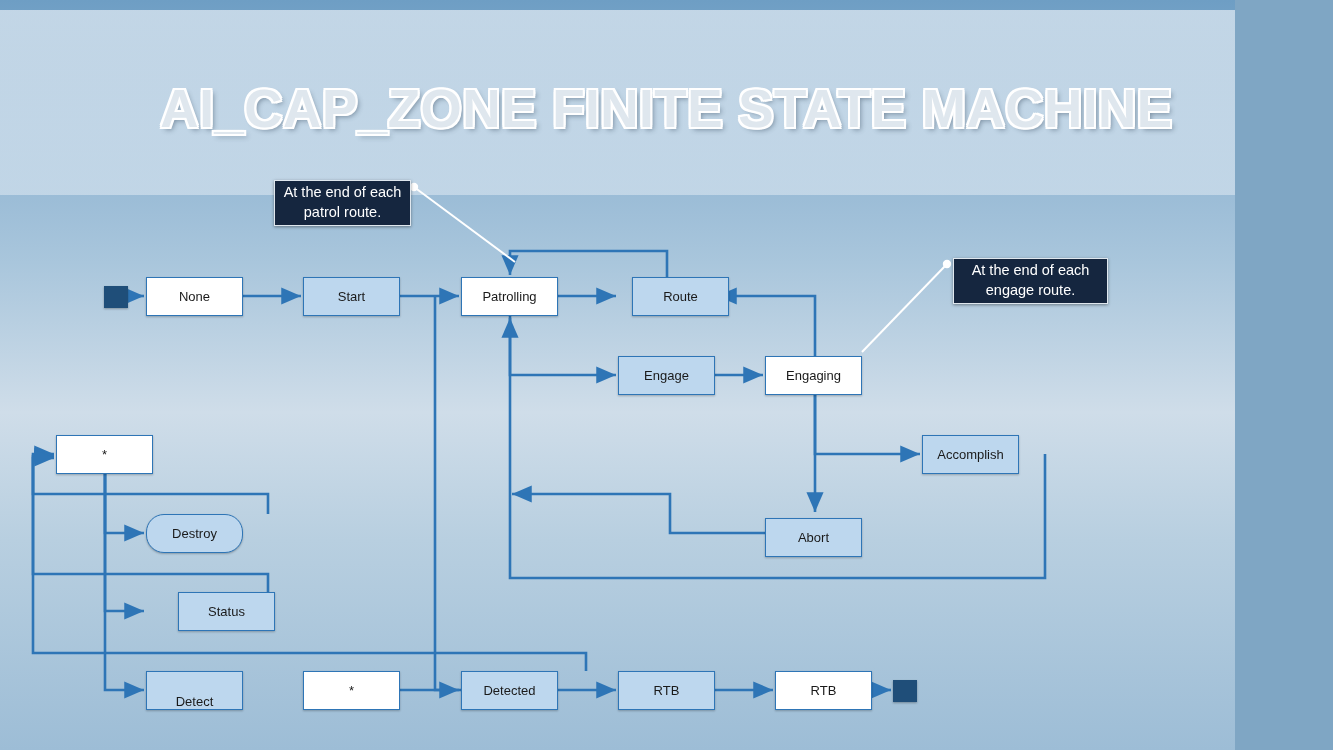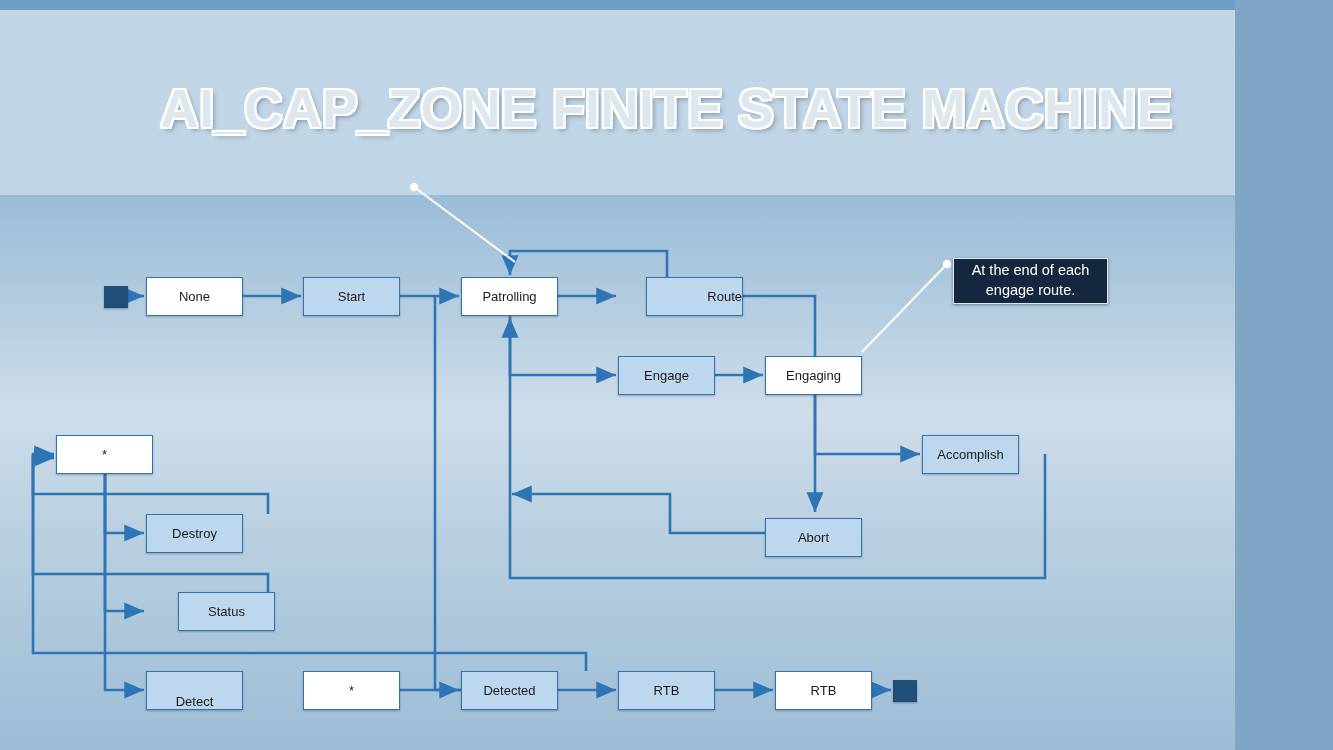--- a/index.html
+++ b/index.html
@@ -142,39 +142,39 @@
 
   <div class="node white" style="left:146px;top:277px;width:97px;height:39px;">
       <span>None</span>
     </div>
   <div class="node" style="left:303px;top:277px;width:97px;height:39px;">
       <span>Start</span>
     </div>
   <div class="node white" style="left:461px;top:277px;width:97px;height:39px;">
       <span>Patrolling</span>
     </div>
-  <div class="node" style="left:646px;top:277px;width:97px;height:39px;justify-content:flex-end;">
+  <div class="node" style="left:632px;top:277px;width:97px;height:39px;">
       <span>Route</span>
     </div>
   <div class="node" style="left:618px;top:356px;width:97px;height:39px;">
       <span>Engage</span>
     </div>
   <div class="node white" style="left:765px;top:356px;width:97px;height:39px;">
       <span>Engaging</span>
     </div>
   <div class="node" style="left:922px;top:435px;width:97px;height:39px;">
       <span>Accomplish</span>
     </div>
   <div class="node" style="left:765px;top:518px;width:97px;height:39px;">
       <span>Abort</span>
     </div>
   <div class="node white" style="left:56px;top:435px;width:97px;height:39px;">
       <span>*</span>
     </div>
-  <div class="node" style="left:146px;top:514px;width:97px;height:39px;">
+  <div class="node" style="left:146px;top:514px;width:97px;height:39px;border-radius:18px;">
       <span>Destroy</span>
     </div>
   <div class="node" style="left:146px;top:592px;width:97px;height:39px;margin-left:32px;">
       <span>Status</span>
     </div>
   <div class="node" style="left:146px;top:671px;width:97px;height:39px;align-items:flex-end;">
       <span>Detect</span>
     </div>
   <div class="node white" style="left:303px;top:671px;width:97px;height:39px;">
       <span>*</span>
@@ -182,16 +182,19 @@
   <div class="node" style="left:461px;top:671px;width:97px;height:39px;">
       <span>Detected</span>
     </div>
   <div class="node" style="left:618px;top:671px;width:97px;height:39px;">
       <span>RTB</span>
     </div>
   <div class="node white" style="left:775px;top:671px;width:97px;height:39px;">
       <span>RTB</span>
     </div>
 
+  <div class="note" style="left:274px;top:180px;width:137px;height:46px;">
+      <span>At the end of each patrol route.</span>
+    </div>
   <div class="note" style="left:953px;top:258px;width:155px;height:46px;">
       <span>At the end of each engage route.</span>
     </div>
 </div>
 
 </body></html>

